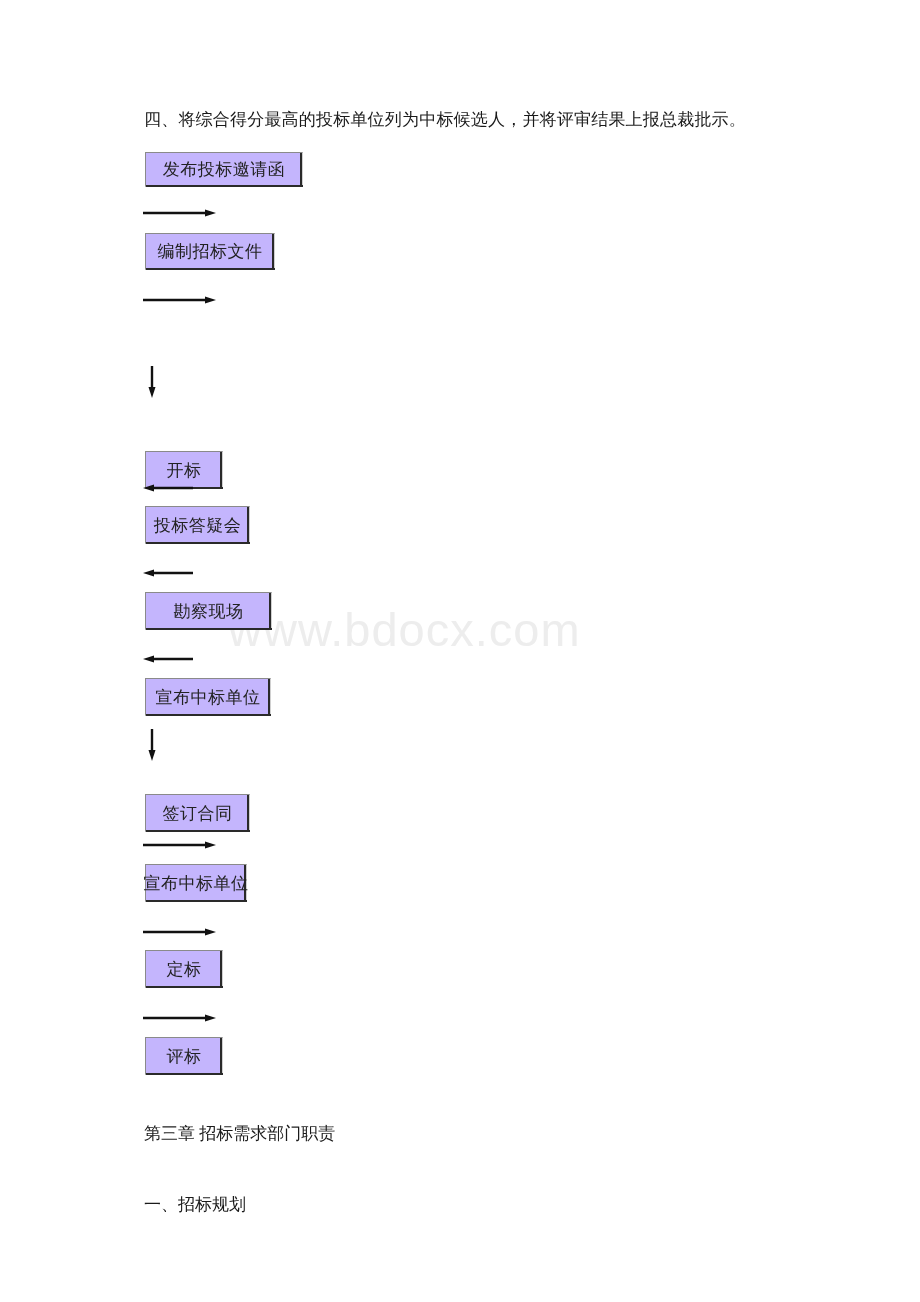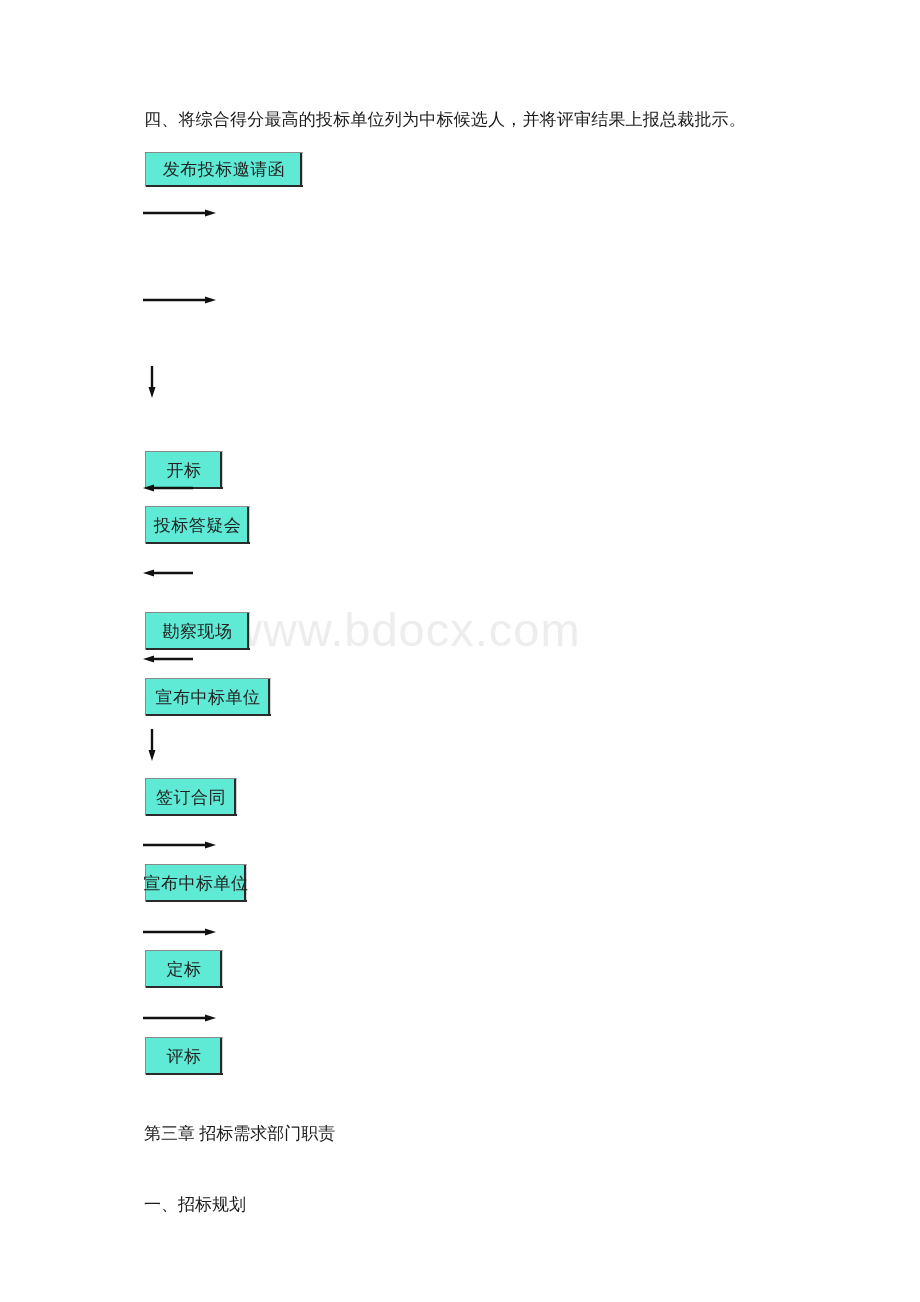--- a/index.html
+++ b/index.html
@@ -52,21 +52,21 @@
     position: absolute;
     left: 0;
     top: 0;
     width: 920px;
     height: 1302px;
     z-index: 2;
   }
   .node {
     position: absolute;
     box-sizing: border-box;
-    background: #5eead4;
+    background: #c4b5fd;
     border-top: 1px solid #8a8a8a;
     border-left: 1px solid #8a8a8a;
     border-right: 1px solid #d0d0d0;
     border-bottom: 1px solid #d0d0d0;
     display: flex;
     align-items: center;
     justify-content: center;
   }
   .node::after {
     content: "";
@@ -106,33 +106,36 @@
 <div id="page">
 
   <div class="watermark">www.bdocx.com</div>
 
   <div class="para para-head">四、将综合得分最高的投标单位列为中标候选人，并将评审结果上报总裁批示。</div>
 
   <div class="flow" id="flow-layer">
       <div class="node" style="left: 145px; top: 152px; width: 158px; height: 35px;">
         <span class="node-label">发布投标邀请函</span>
       </div>
+      <div class="node" style="left: 145px; top: 233px; width: 130px; height: 37px;">
+        <span class="node-label">编制招标文件</span>
+      </div>
       <div class="node" style="left: 145px; top: 419px; width: 78px; height: 38px; margin-top: 32px;">
         <span class="node-label">开标</span>
       </div>
       <div class="node" style="left: 145px; top: 506px; width: 105px; height: 38px; align-items: center;">
         <span class="node-label">投标答疑会</span>
       </div>
-      <div class="node" style="left: 145px; top: 612px; width: 105px; height: 38px;">
+      <div class="node" style="left: 145px; top: 592px; width: 127px; height: 38px;">
         <span class="node-label">勘察现场</span>
       </div>
       <div class="node" style="left: 145px; top: 678px; width: 126px; height: 38px;">
         <span class="node-label">宣布中标单位</span>
       </div>
-      <div class="node" style="left: 145px; top: 778px; width: 92px; height: 38px;">
+      <div class="node" style="left: 145px; top: 794px; width: 105px; height: 38px;">
         <span class="node-label">签订合同</span>
       </div>
       <div class="node" style="left: 145px; top: 864px; width: 102px; height: 38px;">
         <span class="node-label">宣布中标单位</span>
       </div>
       <div class="node" style="left: 145px; top: 950px; width: 78px; height: 38px;">
         <span class="node-label">定标</span>
       </div>
       <div class="node" style="left: 145px; top: 1037px; width: 78px; height: 38px;">
         <span class="node-label">评标</span>

